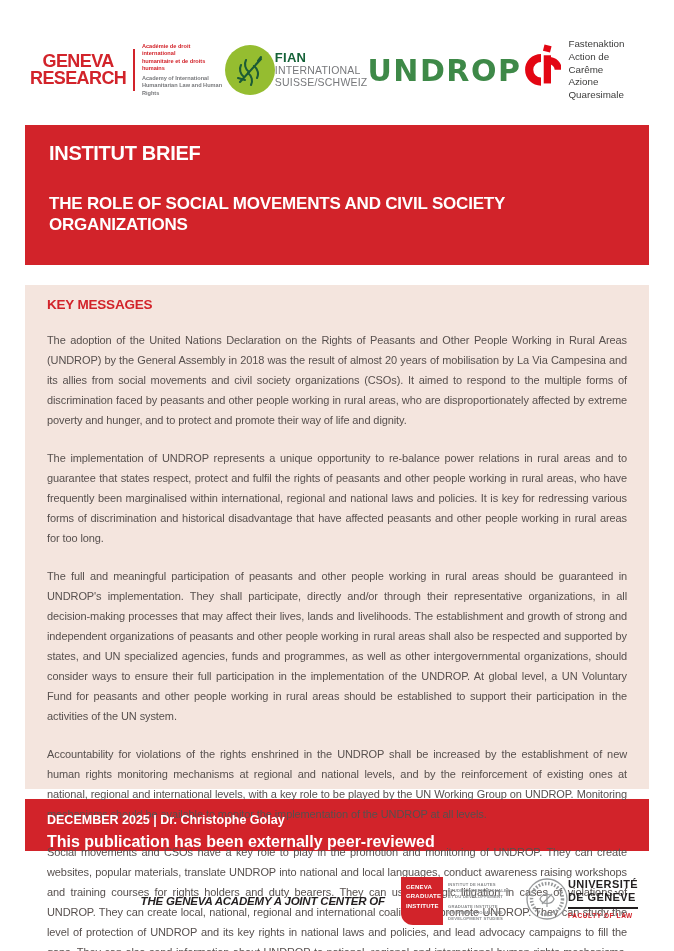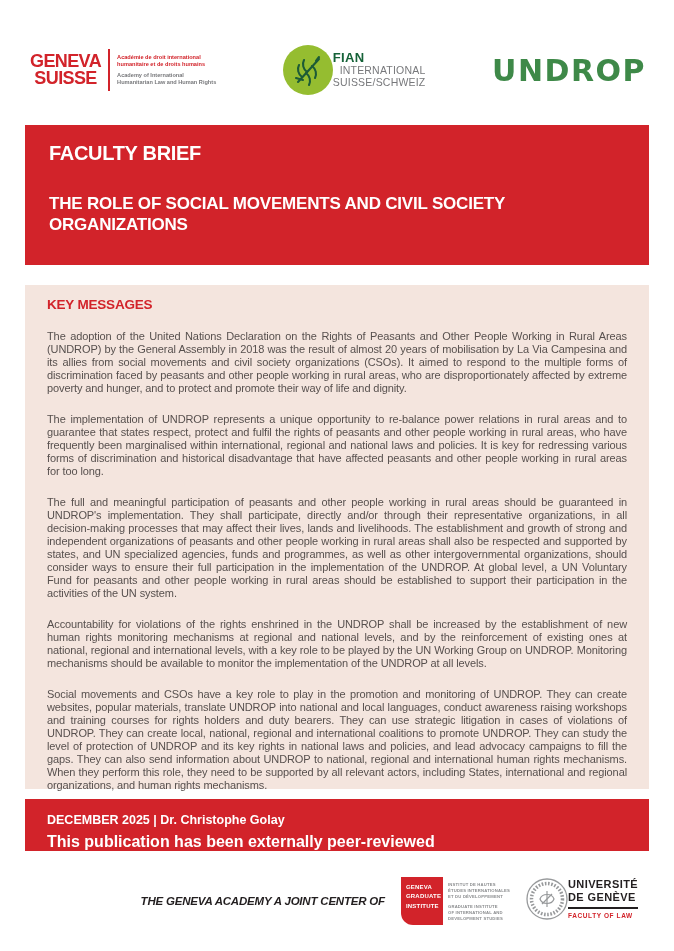--- a/index.html
+++ b/index.html
@@ -13,40 +13,40 @@
   .ga-word { color:#D2232A; font-weight:bold; font-size:18px; line-height:0.94;
              letter-spacing:-0.6px; text-align:center; }
   .ga-divider { width:2px; height:42px; background:#D2232A; }
   .ga-taglines { display:flex; flex-direction:column; gap:3px; }
   .ga-tag-fr { color:#D2232A; font-weight:bold; font-size:5.6px; line-height:1.3; }
   .ga-tag-en { color:#77787B; font-weight:bold; font-size:5.6px; line-height:1.3; }
 
   .fian-logo { display:flex; align-items:center; gap:0; }
   .fian-circle svg { display:block; }
   .fian-name { color:#156238; font-weight:bold; font-size:13px; letter-spacing:0.3px; line-height:1.05; }
-  .fian-sub { color:#77787B; font-size:10.5px; letter-spacing:0.2px; line-height:1.12;text-align:right; }
+  .fian-sub { color:#77787B; font-size:10.5px; letter-spacing:0.2px; line-height:1.12; }
 
   .raise-logo { color:#3E8948; font-weight:bold; font-size:30px; letter-spacing:1.5px;
                 font-family:"DejaVu Sans", sans-serif; }
 
   .fa-logo { display:flex; align-items:center; gap:7px; }
   .fa-text { font-size:9.8px; color:#3C3C3B; line-height:1.32; font-weight:500; }
 
   
   .banner { margin:23px 25px 0; background:#D2232A; color:#ffffff;
             padding:17px 24px; height:140px; box-sizing:border-box; }
   .kicker { font-size:20px; font-weight:bold; letter-spacing:-0.3px; }
   .title { margin:11px 0 0; font-size:17px; font-weight:bold; line-height:1.25; letter-spacing:-0.2px; }
   .title span { display:block;margin-top:28px; }
 
   
   .keybox { margin:20px 25px 0; background:#F4E5DE; padding:12px 22px 8px;
             height:504px; box-sizing:border-box; }
   .keybox h2 { margin:0 0 5px; color:#D2232A; font-size:13.5px; letter-spacing:-0.2px; }
-  .keybox p { margin:18px 0 9px; color:#57504E; font-size:11px; line-height:13px;
+  .keybox p { margin:18px 0 9px; color:#57504E; font-size:11px; line-height:20px;
               text-align:justify; letter-spacing:-0.1px; }
 
   
   .band { margin:10px 25px 0; background:#D2232A; color:#ffffff;
           padding:14px 22px; height:52px; box-sizing:border-box; }
   .band-line1 { font-size:12.5px; font-weight:bold; margin-bottom:6px; }
   .band-line2 { font-size:16px; font-weight:bold; }
 
   
   .bottom-row { display:flex; align-items:center; gap:16px; margin:26px 36px 0 auto; width:fit-content; }
@@ -67,21 +67,21 @@
 </head>
 <body>
 
 <div class="page">
 
   <header class="logo-row">
 
     <div class="ga-logo">
       <div class="ga-word">
         <div>GENEVA</div>
-        <div>SUISSE</div>
+        <div>RESEARCH</div>
       </div>
       <div class="ga-divider"></div>
       <div class="ga-taglines">
         <div class="ga-tag-fr">
           <div>Académie de droit international</div>
           <div>humanitaire et de droits humains</div>
         </div>
         <div class="ga-tag-en">
           <div>Academy of International</div>
           <div>Humanitarian Law and Human Rights</div>
@@ -106,24 +106,43 @@
       </span>
       <div class="fian-text">
         <div class="fian-name">FIAN</div>
         <div class="fian-sub">INTERNATIONAL</div>
         <div class="fian-sub">SUISSE/SCHWEIZ</div>
       </div>
     </div>
 
     <div class="raise-logo">UNDROP</div>
 
+    <div class="fa-logo">
+      <span>
+        <svg width="40" height="48" viewBox="0 0 44 52">
+          <g fill="none" stroke="#E30613">
+            <path d="M22 41 A13 13 0 1 1 22 15" stroke-width="9"></path>
+            <path d="M31 18 A10 10 0 0 1 41 28" stroke-width="8"></path>
+          </g>
+          <g fill="#E30613">
+            <rect x="25" y="12" width="8" height="31"></rect>
+            <rect x="25" y="1" width="8" height="7" transform="rotate(14 29 4)"></rect>
+          </g>
+        </svg>
+      </span>
+      <div class="fa-text">
+        <div>Fastenaktion</div>
+        <div>Action de Carême</div>
+        <div>Azione Quaresimale</div>
+      </div>
+    </div>
   </header>
 
   <section class="banner">
-    <div class="kicker">FACULTY BRIEF</div>
+    <div class="kicker">INSTITUT BRIEF</div>
     <h1 class="title">
       <span>THE ROLE OF SOCIAL MOVEMENTS AND CIVIL SOCIETY ORGANIZATIONS</span>
       <span>IN THE PROMOTION AND MONITORING OF UNDROP</span>
     </h1>
   </section>
 
   <section class="keybox">
     <h2>KEY MESSAGES</h2>
     <p>The adoption of the United Nations Declaration on the Rights of Peasants and Other People Working in Rural Areas (UNDROP) by the General Assembly in 2018 was the result of almost 20 years of mobilisation by La Via Campesina and its allies from social movements and civil society organizations (CSOs). It aimed to respond to the multiple forms of discrimination faced by peasants and other people working in rural areas, who are disproportionately affected by extreme poverty and hunger, and to protect and promote their way of life and dignity.</p>
     <p>The implementation of UNDROP represents a unique opportunity to re-balance power relations in rural areas and to guarantee that states respect, protect and fulfil the rights of peasants and other people working in rural areas, who have frequently been marginalised within international, regional and national laws and policies. It is key for redressing various forms of discrimination and historical disadvantage that have affected peasants and other people working in rural areas for too long.</p>

